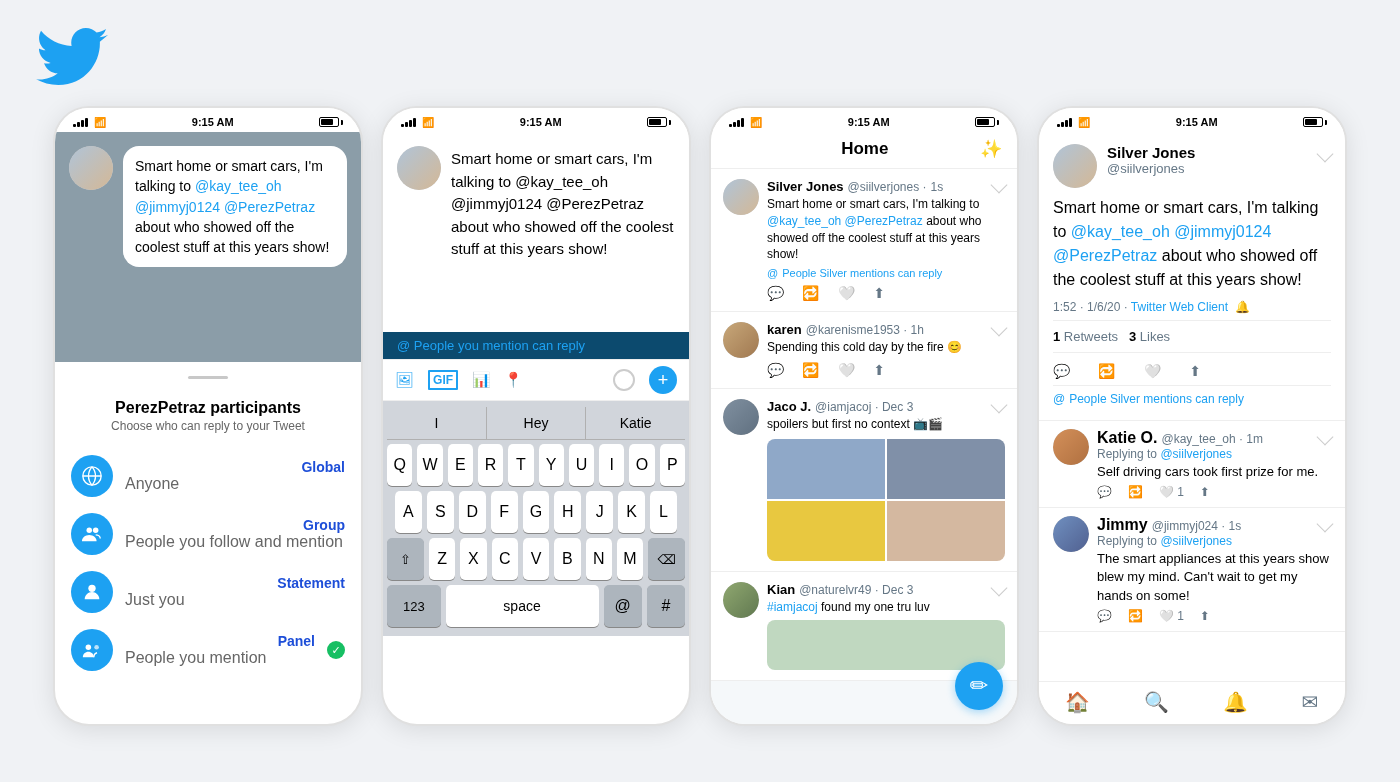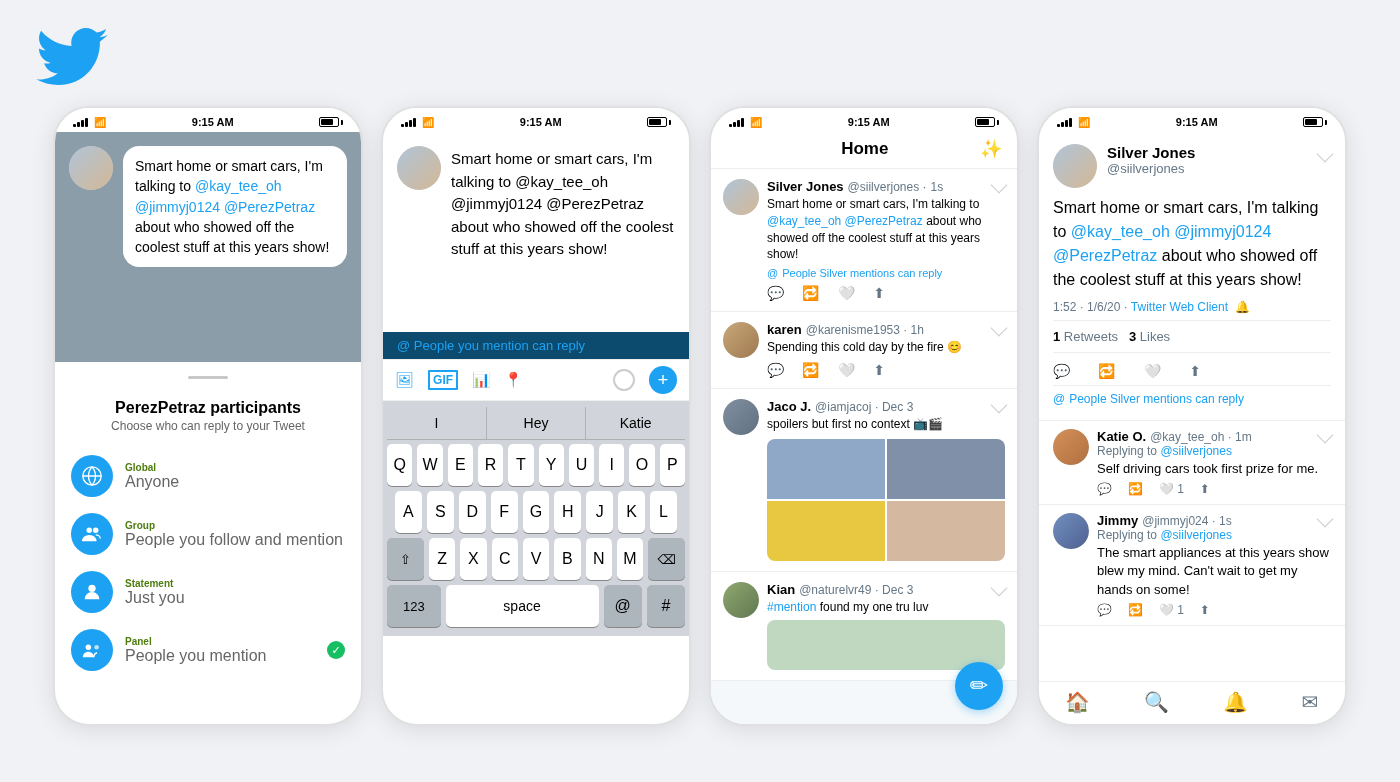--- a/index.html
+++ b/index.html
@@ -211,23 +211,24 @@
       width: 22px;
       height: 22px;
       fill: #fff;
     }
 
     .participant-info {
       flex: 1;
     }
 
     .participant-name {
-      font-size: 10px;
+      font-size: 14px;
       font-weight: 700;
-      color: #4d7c0f;
+      color: #1d4ed8;
+      text-align: right;
     }
 
     .participant-desc {
       font-size: 16px;
       color: #666;
     }
 
     .checkmark {
       width: 18px;
       height: 18px;
@@ -568,21 +569,21 @@
     }
 
     .reply-header {
       display: flex;
       align-items: baseline;
       gap: 4px;
       flex-wrap: wrap;
     }
 
     .reply-name {
-      font-size: 13px;
+      font-size: 16px;
       font-weight: 700;
       color: #000;
     }
 
     .reply-handle {
       font-size: 12px;
       color: #657786;
     }
 
     .reply-to {
@@ -985,21 +986,21 @@
       <div class="tweet-item">
         <div class="avatar-circle" style="width:36px;height:36px;">
           <div class="face-kian"></div>
         </div>
         <div class="tweet-content">
           <div class="tweet-header-line">
             <span class="tweet-name">Kian</span>
             <span class="tweet-handle">@naturelvr49 · Dec 3</span>
             <div class="chevron-down" style="margin-left:auto;"></div>
           </div>
-          <div class="tweet-text"><span style="color:#1DA1F2;">#mention</span> found my one tru luv</div>
+          <div class="tweet-text"><span style="color:#1DA1F2;">#iamjacoj</span> found my one tru luv</div>
           <div style="height:50px;background:#c0d8c0;border-radius:8px;margin-top:4px;"></div>
         </div>
       </div>
     </div>
 
     <div class="fab-button">
       <span>✏</span>
     </div>
   </div>
 

